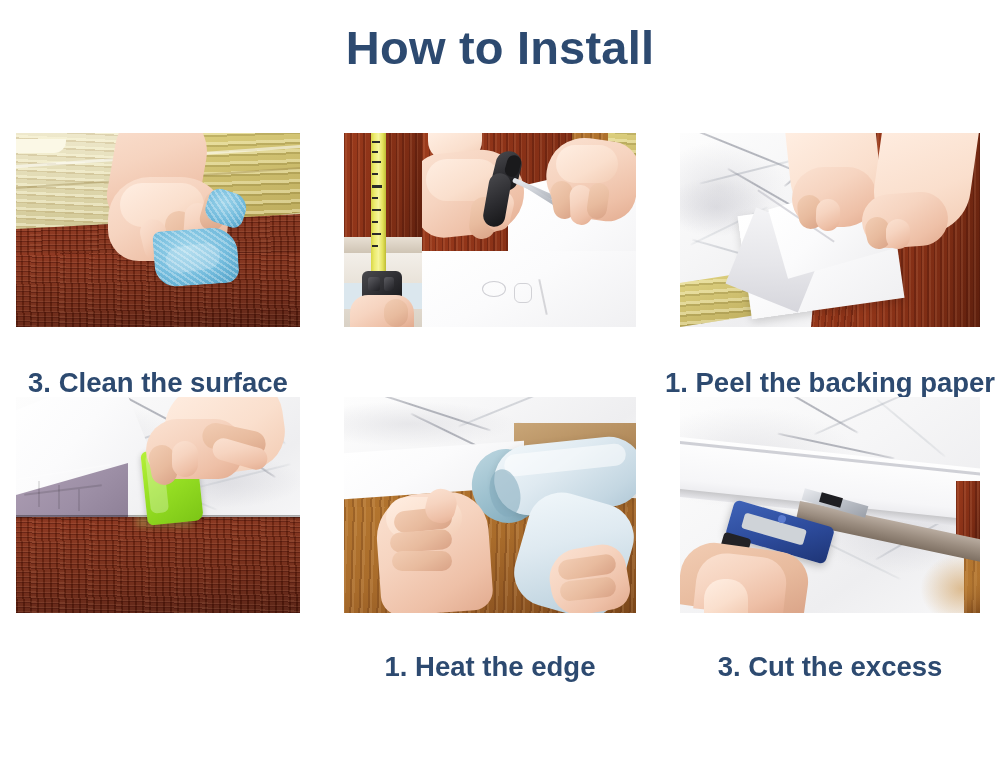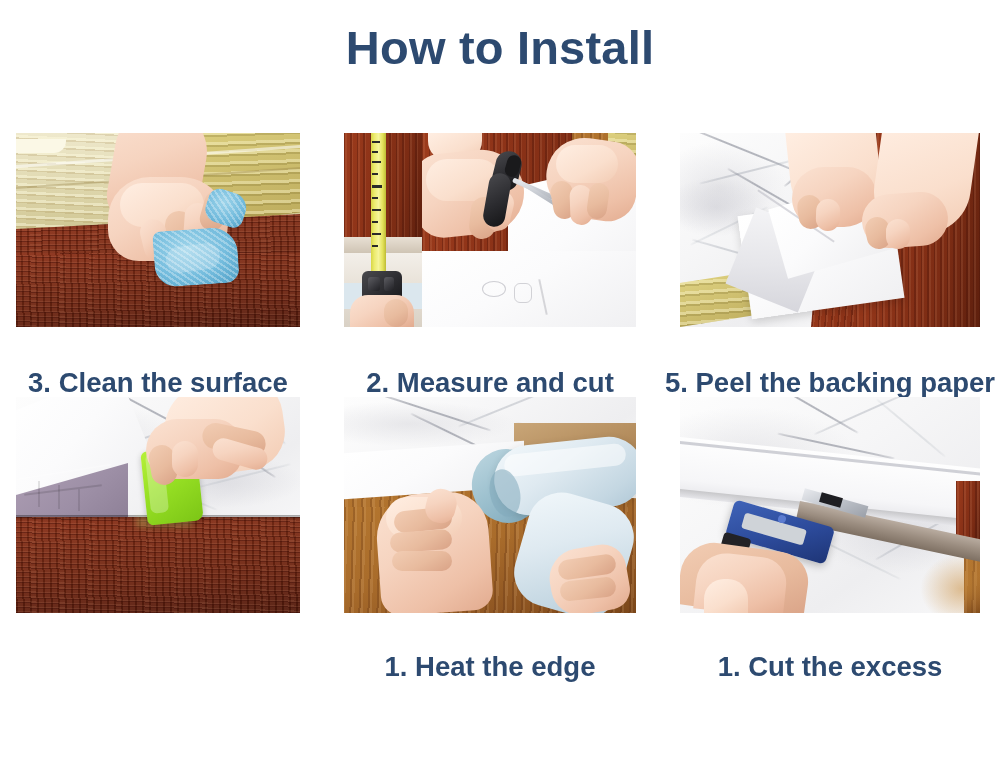--- a/index.html
+++ b/index.html
@@ -266,21 +266,20 @@
         <div class="layer steel" style="left:88px;top:58px;width:68px;height:5px;border-radius:3px;transform:rotate(24deg);"></div>
         <div class="layer steel" style="left:92px;top:62px;width:60px;height:4px;border-radius:3px;transform:rotate(32deg);"></div>
 
         <div class="layer skin" style="left:124px;top:6px;width:92px;height:80px;border-radius:40px 30px 30px 44px;transform:rotate(8deg);"></div>
         <div class="layer skin-l" style="left:134px;top:12px;width:62px;height:38px;border-radius:26px;"></div>
         <div class="layer skin-d" style="left:130px;top:48px;width:22px;height:38px;border-radius:11px;transform:rotate(-10deg);"></div>
         <div class="layer skin" style="left:148px;top:52px;width:22px;height:40px;border-radius:11px;transform:rotate(-2deg);"></div>
         <div class="layer skin-d" style="left:166px;top:50px;width:20px;height:36px;border-radius:10px;transform:rotate(8deg);"></div>
       </div>
     </div>
-    <div class="caption">2. Measure and cut</div>
   </div>
 
   <div class="step-cell r1 c3">
     <div class="photo">
 
       <div class="layer marble" style="left:0;top:0;width:180px;height:194px;"></div>
       <div class="vein" style="left:4px;top:16px;width:120px;height:2px;transform:rotate(22deg);"></div>
       <div class="vein soft" style="left:18px;top:38px;width:96px;height:2px;transform:rotate(-14deg);"></div>
       <div class="vein" style="left:40px;top:62px;width:110px;height:2px;transform:rotate(30deg);"></div>
       <div class="vein faint" style="left:6px;top:92px;width:86px;height:2px;transform:rotate(-26deg);"></div>
@@ -301,21 +300,21 @@
 
       <div class="layer skin-l" style="left:110px;top:-6px;width:90px;height:96px;border-radius:0 0 42px 46px;transform:rotate(-6deg);"></div>
       <div class="layer skin" style="left:112px;top:34px;width:84px;height:60px;border-radius:34px 30px 34px 30px;"></div>
       <div class="layer skin-d" style="left:118px;top:62px;width:24px;height:34px;border-radius:12px;transform:rotate(-8deg);"></div>
       <div class="layer skin" style="left:136px;top:66px;width:24px;height:32px;border-radius:12px;transform:rotate(2deg);"></div>
       <div class="layer skin-l" style="left:196px;top:-10px;width:96px;height:110px;border-radius:0 0 46px 40px;transform:rotate(8deg);"></div>
       <div class="layer skin" style="left:182px;top:60px;width:86px;height:54px;border-radius:34px;transform:rotate(-4deg);"></div>
       <div class="layer skin-d" style="left:186px;top:84px;width:24px;height:32px;border-radius:12px;transform:rotate(-12deg);"></div>
       <div class="layer skin" style="left:206px;top:86px;width:24px;height:30px;border-radius:12px;"></div>
     </div>
-    <div class="caption">5. Peel the backing paper</div>
+    <div class="caption">1. Peel the backing paper</div>
   </div>
 
   <div class="step-cell r2 c1 grid-row-2">
     <div class="photo">
 
       <div class="layer marble" style="left:0;top:0;width:284px;height:136px;"></div>
       <div class="vein" style="left:70px;top:10px;width:120px;height:2px;transform:rotate(28deg);"></div>
       <div class="vein soft" style="left:92px;top:34px;width:110px;height:2px;transform:rotate(-18deg);"></div>
       <div class="vein" style="left:150px;top:46px;width:120px;height:2px;transform:rotate(34deg);"></div>
       <div class="vein faint" style="left:178px;top:78px;width:98px;height:2px;transform:rotate(-14deg);"></div>
@@ -413,16 +412,16 @@
       <div class="layer" style="left:140px;top:98px;width:22px;height:10px;background:#1e1e22;transform:rotate(16deg);"></div>
       <div class="layer knife-blue" style="left:48px;top:116px;width:104px;height:38px;border-radius:6px;transform:rotate(16deg);box-shadow:0 3px 8px rgba(0,0,0,.25);"></div>
       <div class="layer" style="left:62px;top:124px;width:64px;height:16px;background:#cfd3d8;border-radius:3px;transform:rotate(16deg);"></div>
       <div class="layer" style="left:40px;top:138px;width:28px;height:30px;background:#222226;border-radius:4px;transform:rotate(16deg);"></div>
       <div class="layer" style="left:98px;top:118px;width:8px;height:8px;background:#5b7bd0;border-radius:50%;transform:rotate(16deg);"></div>
 
       <div class="layer skin-d" style="left:0;top:150px;width:128px;height:66px;border-radius:34px 30px 0 0;transform:rotate(8deg);"></div>
       <div class="layer skin" style="left:16px;top:158px;width:90px;height:58px;border-radius:30px 26px 0 0;transform:rotate(6deg);"></div>
       <div class="layer skin-l" style="left:24px;top:182px;width:44px;height:34px;border-radius:20px 20px 0 0;"></div>
     </div>
-    <div class="caption">1. Cut the excess</div>
+    <div class="caption">3. Cut the excess</div>
   </div>
 
 </div>
 
 </body></html>

